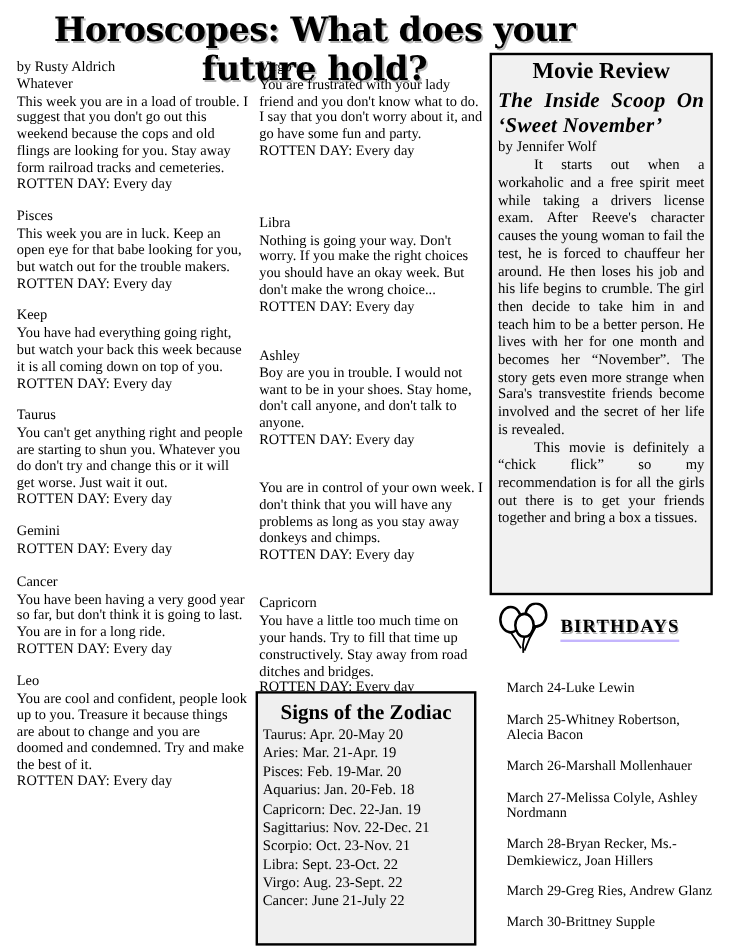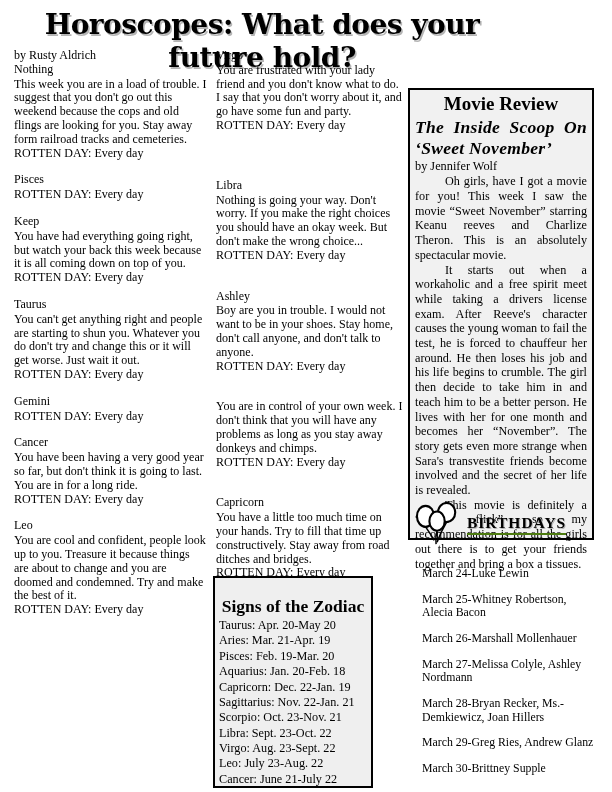--- a/index.html
+++ b/index.html
@@ -24,71 +24,72 @@
   .hsec{margin-bottom:13px;}
   .col-mid .hsec{margin-bottom:27px;}
   .col-mid .hsec.gap-large{margin-bottom:46px;}
   .sign{margin-bottom:1px;}
   .htext{}
   .rotten{}
   
   .movie-box{
     position:absolute;left:408px;top:44px;width:186px;height:452px;
     border:2.5px solid #000;background:#f1f1f1;
-    padding:2px 5px 0 5px;box-sizing:border-box;margin-top:44px;
+    padding:2px 5px 0 5px;box-sizing:border-box;
   }
   .movie-header{text-align:center;font-size:19px;font-weight:bold;margin-top:1px;}
   .movie-title{
     font-size:17.5px;font-weight:bold;font-style:italic;
     text-align:justify;line-height:1.18;margin-top:2px;
     letter-spacing:0.3px;
   }
   .movie-byline{font-size:12.3px;margin-top:1px;}
   .movie-body{font-size:12.2px;line-height:1.205;text-align:justify;}
   .movie-body p{margin:0;text-indent:30px;}
   
   .birthdays-header-row{
     position:absolute;left:415px;top:503px;width:185px;height:42px;
     display:flex;align-items:center;
   }
   .balloons{width:46px;height:44px;flex:0 0 auto;}
   .birthdays-title{
     font-size:15.5px;font-weight:bold;letter-spacing:1px;
-    border-bottom:2px solid #4d7c0f;padding-bottom:1px;margin-left:6px;
+    border-bottom:2px solid #c4b5fd;padding-bottom:1px;margin-left:6px;
     text-shadow:1px 1px 0 #b5b5b5;
   }
   .birthdays-list{
     position:absolute;left:410px;top:555px;width:196px;
     font-size:11.8px;line-height:1.16;
   }
   .birthdays-list div{margin:12px;}
   
   .zodiac-box{
-    position:absolute;left:213px;top:576px;width:160px;height:212px;
+    position:absolute;left:213px;top:576px;width:184px;height:212px;
     border:2px solid #000;background:#efefef;
-    padding:17px 4px;box-sizing:border-box;
+    padding:4px 4px;box-sizing:border-box;
   }
   .zodiac-title{text-align:center;font-size:17.5px;font-weight:bold;margin:1px 0 1px 0;}
   .zodiac-entries{font-size:12.2px;line-height:1.26;}
 </style>
 </head>
 <body>
 
 <div class="page-title">Horoscopes: What does your future hold?</div>
 
 <div class="col col-left">
   <div class="byline">by Rusty Aldrich</div>
 
   <div class="hsec">
-    <div class="sign">Nothing</div>
+    <div class="sign">Whatever</div>
     <div class="htext">This week  you are in a load of trouble.  I suggest that you don't go out this weekend because the cops and old flings are looking for you.  Stay away form railroad tracks and cemeteries.</div>
     <div class="rotten">ROTTEN DAY: Every day</div>
   </div>
   <div class="hsec">
     <div class="sign">Pisces</div>
+    <div class="htext">This week you are in luck.  Keep an open eye for that babe looking for you,  but watch out for the trouble makers.</div>
     <div class="rotten">ROTTEN DAY: Every day</div>
   </div>
   <div class="hsec">
     <div class="sign">Keep</div>
     <div class="htext">You have had everything going right, but watch your back this week because it is all coming down on top of you.</div>
     <div class="rotten">ROTTEN DAY: Every day</div>
   </div>
   <div class="hsec">
     <div class="sign">Taurus</div>
     <div class="htext">You can't get anything right and people are starting to shun you.  Whatever you do don't try and change this or it will get worse.  Just wait it out.</div>
@@ -135,21 +136,20 @@
     <div class="htext">You have a little too much time on your hands. Try to fill that time up constructively.  Stay away from road ditches and bridges.</div>
     <div class="rotten">ROTTEN DAY: Every day</div>
   </div>
 </div>
 
 <div class="movie-box">
   <div class="movie-header">Movie Review</div>
   <div class="movie-title">The Inside Scoop On ‘Sweet November’</div>
   <div class="movie-byline">by Jennifer Wolf</div>
   <div class="movie-body">
-    <p>Oh girls, have I got a movie for you!  This week I saw the movie “Sweet November” starring Keanu reeves and Charlize Theron.  This is an absolutely spectacular movie.</p>
     <p>It starts out when a workaholic and a free spirit meet while taking a drivers license exam.  After Reeve's character causes the young woman to fail the test, he is forced to chauffeur her around.  He then loses his job and his life begins to crumble.  The girl then decide to take him in and teach him to be a better person.  He lives with her for one month and becomes her “November”.  The story gets even more strange when Sara's transvestite friends become involved and the secret of her life is revealed.</p>
     <p>This movie is definitely a “chick flick” so my recommendation is for all the girls out there is to get your friends together and bring a box a tissues.</p>
   </div>
 </div>
 
 <div class="birthdays-header-row">
   <svg class="balloons" viewBox="0 0 48 46">
     <g fill="#fff" stroke="#000" stroke-width="2.2">
       <ellipse cx="11" cy="15" rx="9" ry="11"></ellipse>
       <ellipse cx="33" cy="11" rx="9" ry="10"></ellipse>
@@ -176,20 +176,19 @@
 </div>
 
 <div class="zodiac-box">
   <div class="zodiac-title">Signs of the Zodiac</div>
   <div class="zodiac-entries">
     <div>Taurus: Apr. 20-May 20</div>
     <div>Aries: Mar. 21-Apr. 19</div>
     <div>Pisces: Feb. 19-Mar. 20</div>
     <div>Aquarius: Jan. 20-Feb. 18</div>
     <div>Capricorn: Dec. 22-Jan. 19</div>
-    <div>Sagittarius: Nov. 22-Jan. 21</div>
+    <div>Sagittarius: Nov. 22-Dec. 21</div>
     <div>Scorpio: Oct. 23-Nov. 21</div>
     <div>Libra: Sept. 23-Oct. 22</div>
     <div>Virgo: Aug. 23-Sept. 22</div>
-    <div>Leo: July 23-Aug. 22</div>
     <div>Cancer: June 21-July 22</div>
   </div>
 </div>
 
 </body></html>

